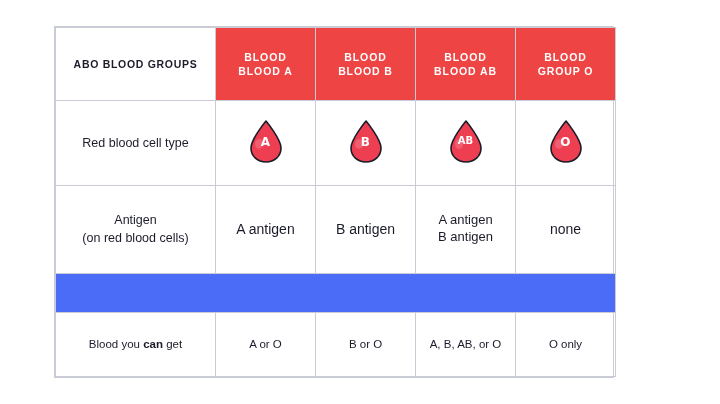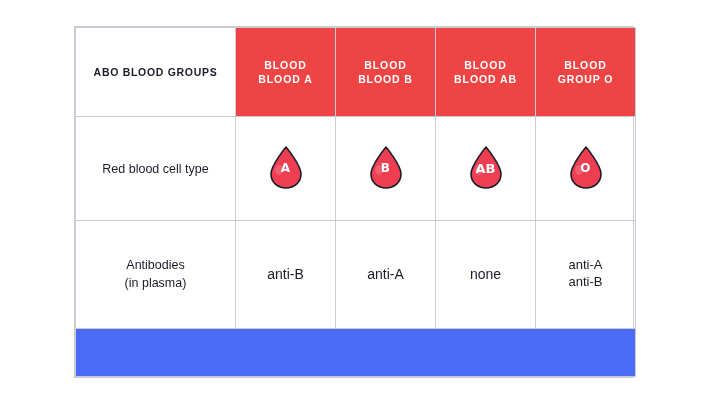--- a/index.html
+++ b/index.html
@@ -14,21 +14,21 @@
     overflow: hidden;
   }
   .page {
     position: relative;
     width: 720px;
     height: 404px;
     background: #ffffff;
   }
   .table-wrap {
     position: absolute;
-    left: 74px;
+    left: 54px;
     top: 26px;
     width: 560px;
     height: 352px;
     box-sizing: border-box;
     border: 1px solid #c9ccd4;
     background: #ffffff;
   }
   table.abo {
     width: 100%;
     height: 100%;
@@ -116,21 +116,21 @@
     left: 0;
     right: 0;
     top: 16px;
     text-align: center;
     color: #ffffff;
     font-size: 12px;
     font-weight: bold;
     letter-spacing: 0.3px;
     font-family: "DejaVu Sans", sans-serif;
   }
-  .drop .label.ab { font-size: 13px; letter-spacing: 0px; }
+  .drop .label.ab { font-size: 10px; letter-spacing: 0px; }
   b { font-weight: bold; }
 </style>
 </head>
 <body>
 
 <div class="page">
   <div class="table-wrap">
     <table class="abo">
       <colgroup>
         <col class="rowhead">
@@ -193,42 +193,49 @@
             <span class="drop">
               <svg width="40" height="44" viewBox="0 0 40 44" aria-hidden="true">
                 <path d="M20 2 C20 2 5 20 5 29 C5 37.3 11.7 43 20 43 C28.3 43 35 37.3 35 29 C35 20 20 2 20 2 Z" fill="#ee3e52" stroke="#1b1c2a" stroke-width="1.6" stroke-linejoin="round"></path>
                 <ellipse cx="13" cy="25" rx="4" ry="5" fill="#f26a79" opacity="0.75"></ellipse>
               </svg>
               <span class="label">O</span>
             </span>
           </td>
         </tr>
 
-
-        <tr class="antibody-row">
+        <tr class="antigen-row">
           <td class="rowlabel">
-            <span>Antibodies</span>
-            <span class="sub">(in plasma)</span>
+            <span>Antigen</span>
+            <span class="sub">(on red blood cells)</span>
           </td>
           <td class="value">
-            <span>anti-B</span>
+            <span>A antigen</span>
           </td>
           <td class="value">
-            <span>anti-A</span>
+            <span>B antigen</span>
+          </td>
+          <td class="value stacked">
+            <span>A antigen</span>
+            <span class="l2">B antigen</span>
           </td>
           <td class="value">
             <span>none</span>
           </td>
-          <td class="value stacked">
-            <span>anti-A</span>
-            <span class="l2">anti-B</span>
-          </td>
-        </tr>
+        </tr>
+
 
         <tr class="separator-row">
           <td class="separator" colspan="5"></td>
         </tr>
 
+        <tr class="bottom-row">
+          <td class="rowlabel small"><span>Blood you </span><b>can</b><span> get</span></td>
+          <td class="value tiny">A or O</td>
+          <td class="value tiny">B or O</td>
+          <td class="value tiny">A, B, AB, or O</td>
+          <td class="value tiny">O only</td>
+        </tr>
 
       </tbody>
     </table>
   </div>
 </div>
 
 </body></html>

